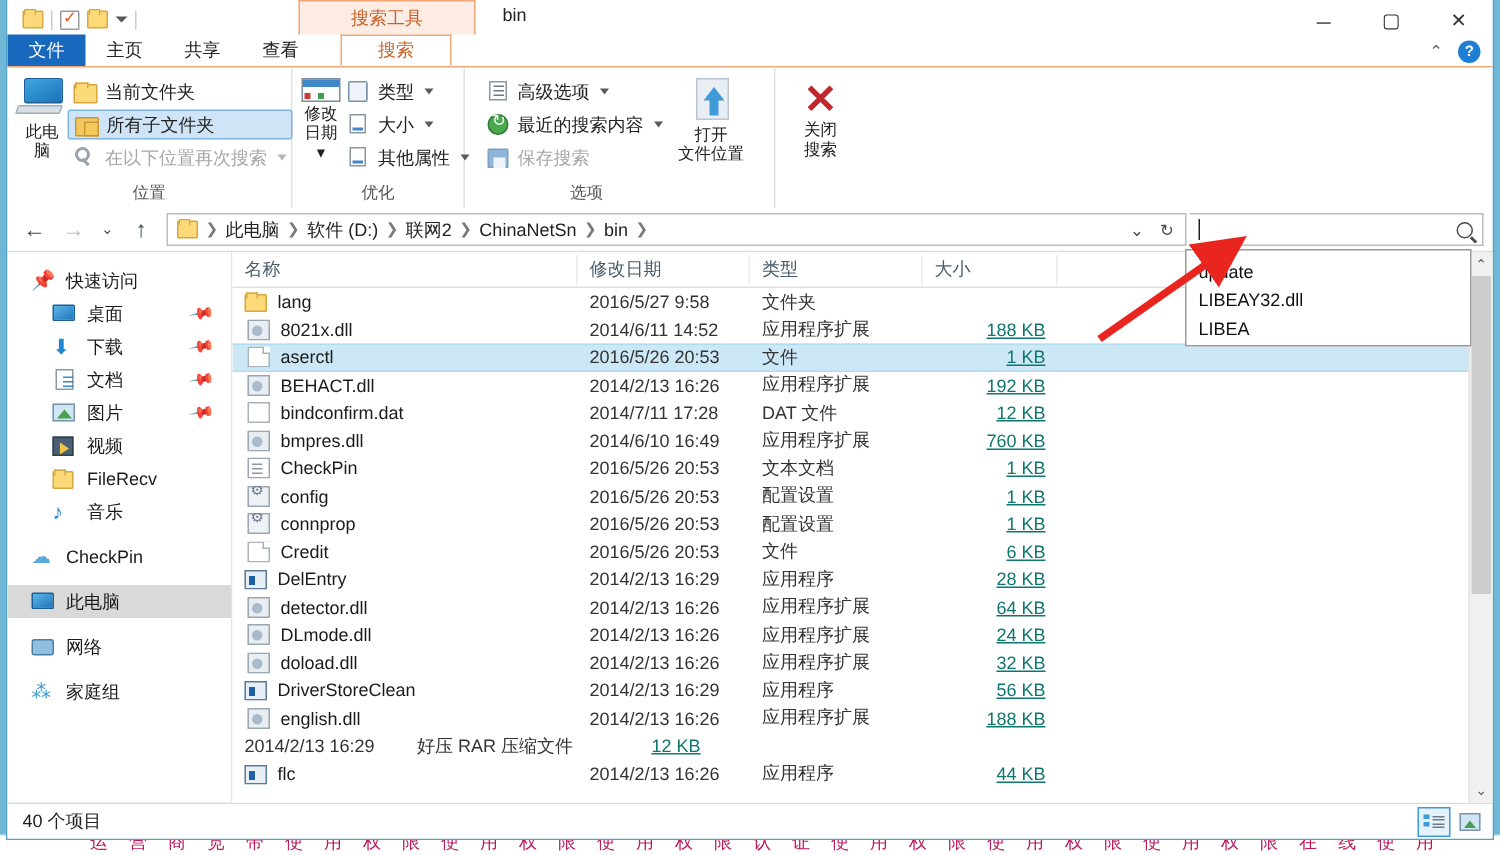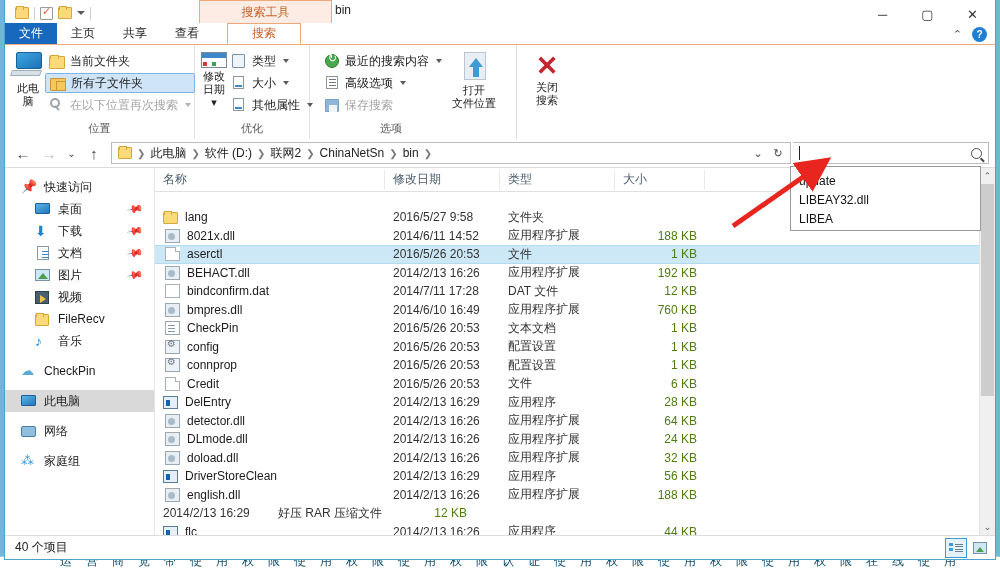--- a/index.html
+++ b/index.html
@@ -24,21 +24,21 @@
     left: 0; bottom: 0; width: 1000px; height: 14px;
     background: #ffffff;
     overflow: hidden;
     border-top: 1px solid #9fd0e4;
   }
   .bg-strip .bg-text {
     position: absolute;
     left: 60px; top: -4px;
     white-space: nowrap;
     font-size: 12px;
-    color: #0c4a6e;
+    color: #be185d;
     letter-spacing: 14px;
   }
   
   .window {
     position: absolute;
     left: 4px; top: 0; width: 992px; height: 560px;
     background: #ffffff;
     border: 1px solid #4ea3c8;
     border-top: none;
     display: flex; flex-direction: column;
@@ -73,21 +73,21 @@
     content: "✓"; position: absolute; left: 1px; top: -3px;
     font-size: 11px; color: #e05c28;
   }
   .qat-caret {
     width: 0; height: 0; border-left: 4px solid transparent;
     border-right: 4px solid transparent; border-top: 4px solid #5a5a5a;
   }
   
   .ctx-tab-wrap {
     position: absolute; left: 194px; top: 0;
-    width: 133px; height: 23px;
+    width: 118px; height: 23px;
     background: #fdece4;
     border: 1px solid #f0a876; border-bottom: none;
     display: flex; align-items: center; justify-content: center;
   }
   .ctx-tab-wrap span { color: #c8622a; font-size: 12px; }
   .win-title {
     position: absolute; left: 330px; top: 3px;
     font-size: 12px; color: #222;
   }
   .wincontrols {
@@ -398,21 +398,21 @@
     border: 1px solid #1b5f96; border-radius: 1px;
   }
   .ni-net {
     width: 15px; height: 11px; margin-top: 3px;
     background: #8fbede; border: 1px solid #4a7fa3; border-radius: 2px;
   }
   .ni-hg { color: #3f9ad8; font-size: 13px; line-height: 16px; }
   
   .filepane {
     flex: 1 1 auto; display: flex; flex-direction: column;
-    min-width: 0; background: #fff; position: relative; gap: 16px;
+    min-width: 0; background: #fff; position: relative;
   }
   .colhead {
     height: 24px; display: flex; align-items: center;
     border-bottom: 1px solid #e0e0e0; flex: 0 0 auto;
     position: relative;
   }
   .ch {
     font-size: 12px; color: #4a5b6b; padding-left: 8px;
     border-right: 1px solid #eaeaea; height: 20px;
     display: flex; align-items: center; overflow: hidden;
@@ -428,21 +428,21 @@
   .rows { flex: 1 1 auto; overflow: hidden; position: relative; }
   .row {
     height: 18.5px; display: flex; align-items: center;
     font-size: 12px; color: #1b1b1b;
   }
   .row.sel { background: #cce8f6; border-top: 1px solid #b3dcf0; border-bottom: 1px solid #b3dcf0; }
   .cell { padding-left: 8px; overflow: hidden; white-space: nowrap; }
   .cell.name { width: 230px; flex: 0 0 230px; display: flex; align-items: center; gap: 7px; }
   .cell.date { width: 115px; flex: 0 0 115px; color: #333; }
   .cell.type { width: 115px; flex: 0 0 115px; color: #333; }
-  .cell.size { width: 90px; flex: 0 0 90px; text-align: right; padding-right: 8px; padding-left: 0; color: #4d7c0f; }
+  .cell.size { width: 90px; flex: 0 0 90px; text-align: right; padding-right: 8px; padding-left: 0; color: #0f766e; text-decoration: underline; }
   
   .fi { width: 15px; height: 15px; position: relative; flex: 0 0 15px; }
   .fi-folder {
     background: #fcd979; border: 1px solid #d9a63c; height: 12px; margin-top: 2px; border-radius: 1px;
   }
   .fi-folder::before {
     content: ""; position: absolute; left: 0; top: -2px; width: 6px; height: 3px;
     background: #fcd979; border: 1px solid #d9a63c; border-bottom: none;
   }
   .fi-dll {
@@ -652,30 +652,30 @@
           </div>
         </div>
         <div class="glabel">优化</div>
       </div>
 
       <div class="rgroup" style="width:207px">
         <div class="gbody">
           <div class="smallrows" style="padding-left:4px">
             <div class="srow">
               <span class="ico16">
+                  <span class="if-adv" style="position:absolute"></span>
+                </span>
+              <span>高级选项</span>
+              <span class="caret-sm"></span>
+            </div>
+            <div class="srow">
+              <span class="ico16">
                   <span class="if-recent" style="position:absolute"></span>
                 </span>
               <span>最近的搜索内容</span>
-              <span class="caret-sm"></span>
-            </div>
-            <div class="srow">
-              <span class="ico16">
-                  <span class="if-adv" style="position:absolute"></span>
-                </span>
-              <span>高级选项</span>
               <span class="caret-sm"></span>
             </div>
             <div class="srow dis">
               <span class="ico16">
                   <span class="if-save" style="position:absolute"></span>
                 </span>
               <span>保存搜索</span>
             </div>
           </div>
           <div class="bigbtn" style="width:56px">

